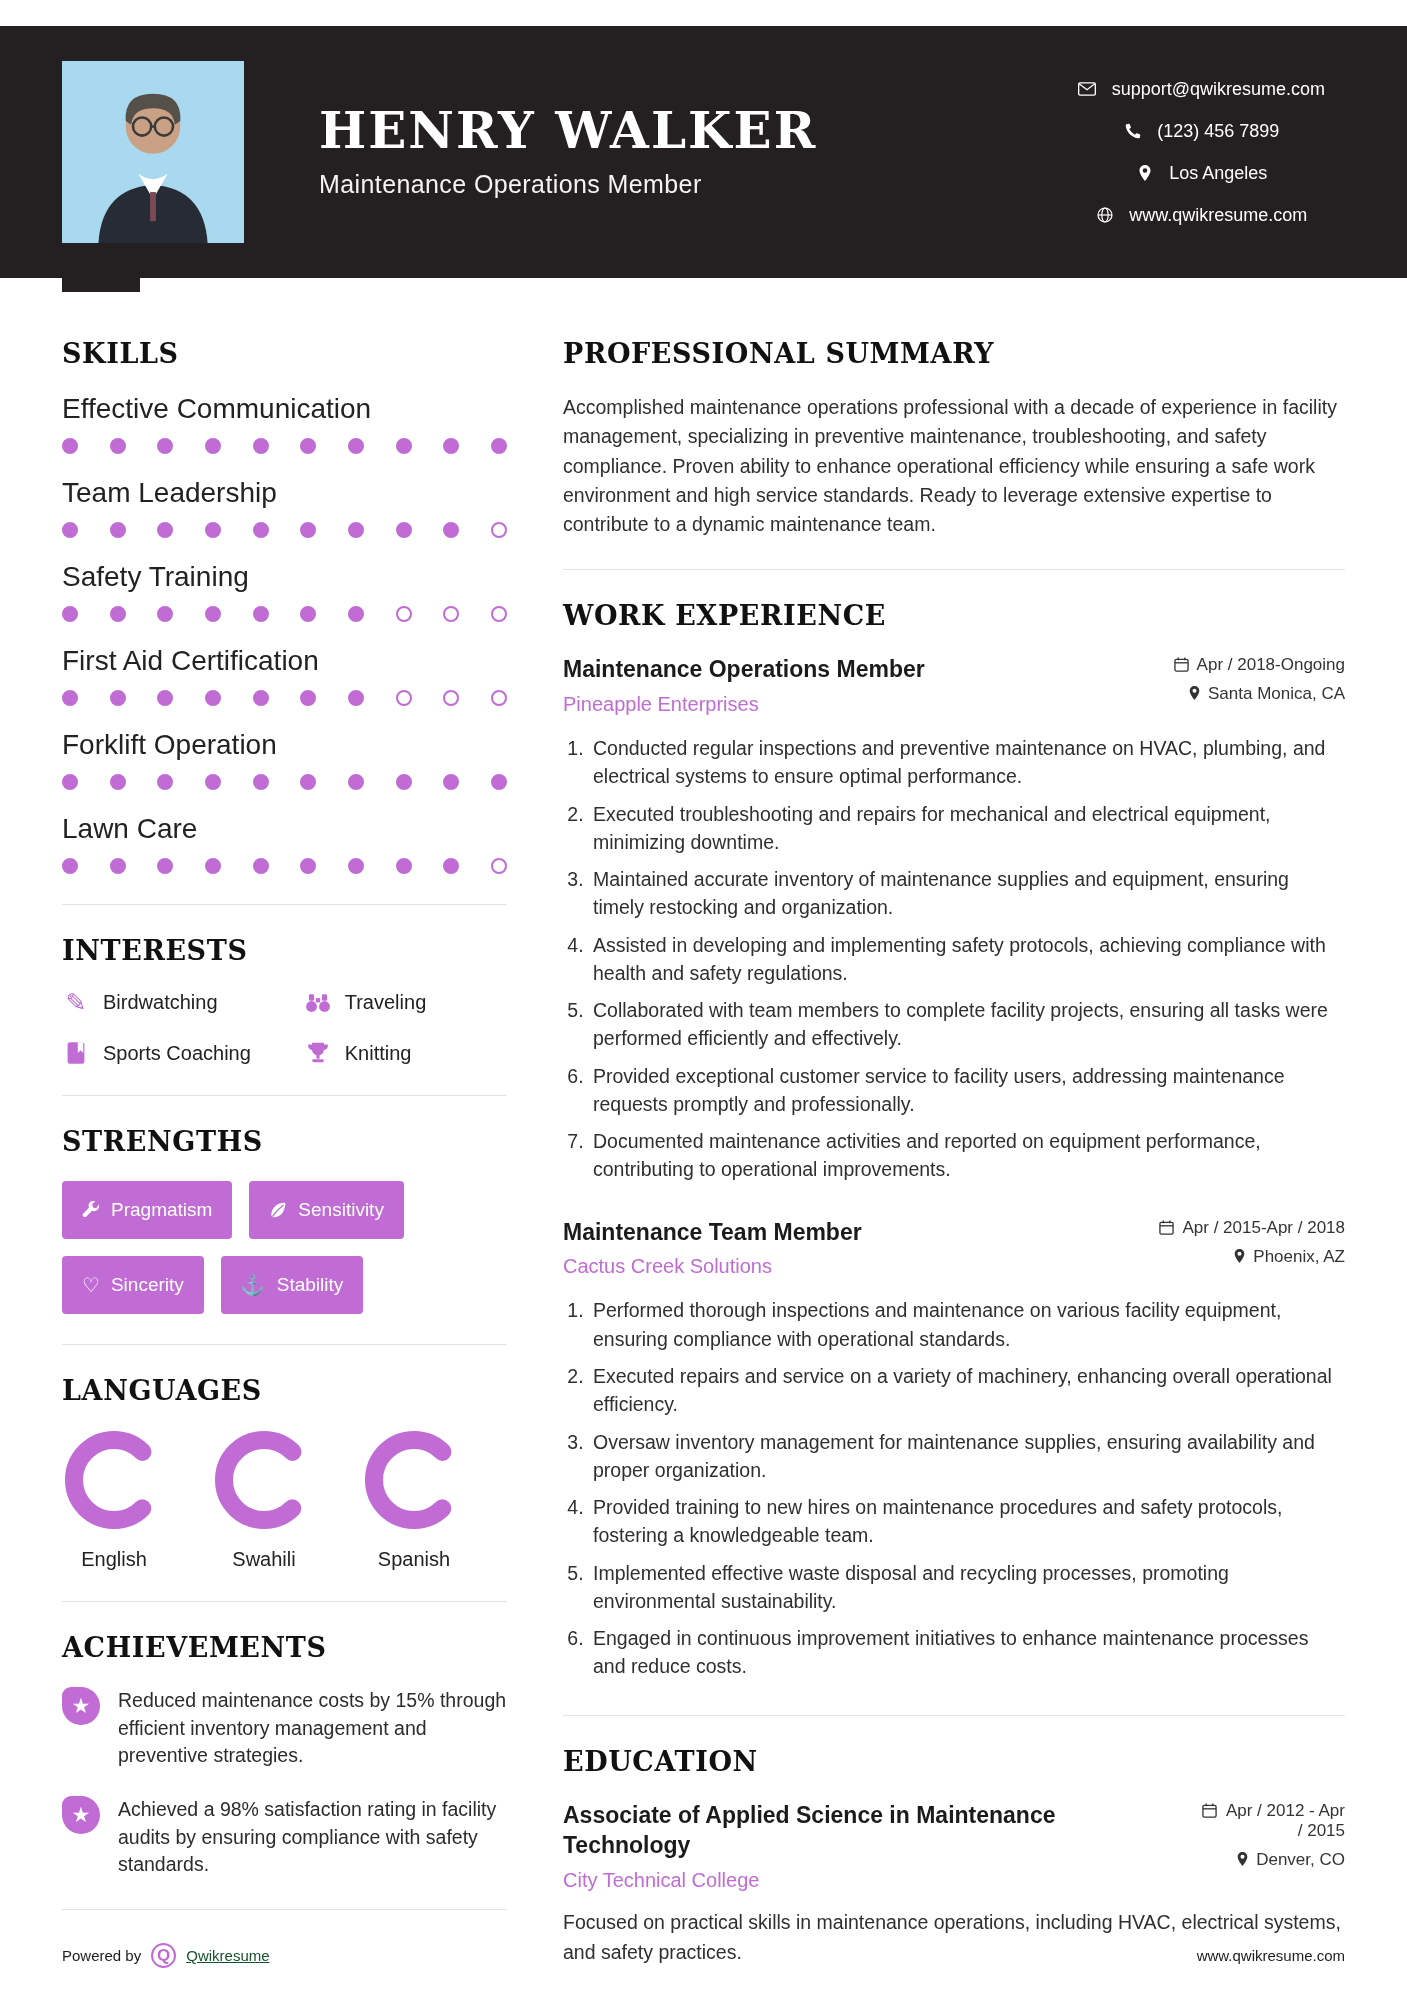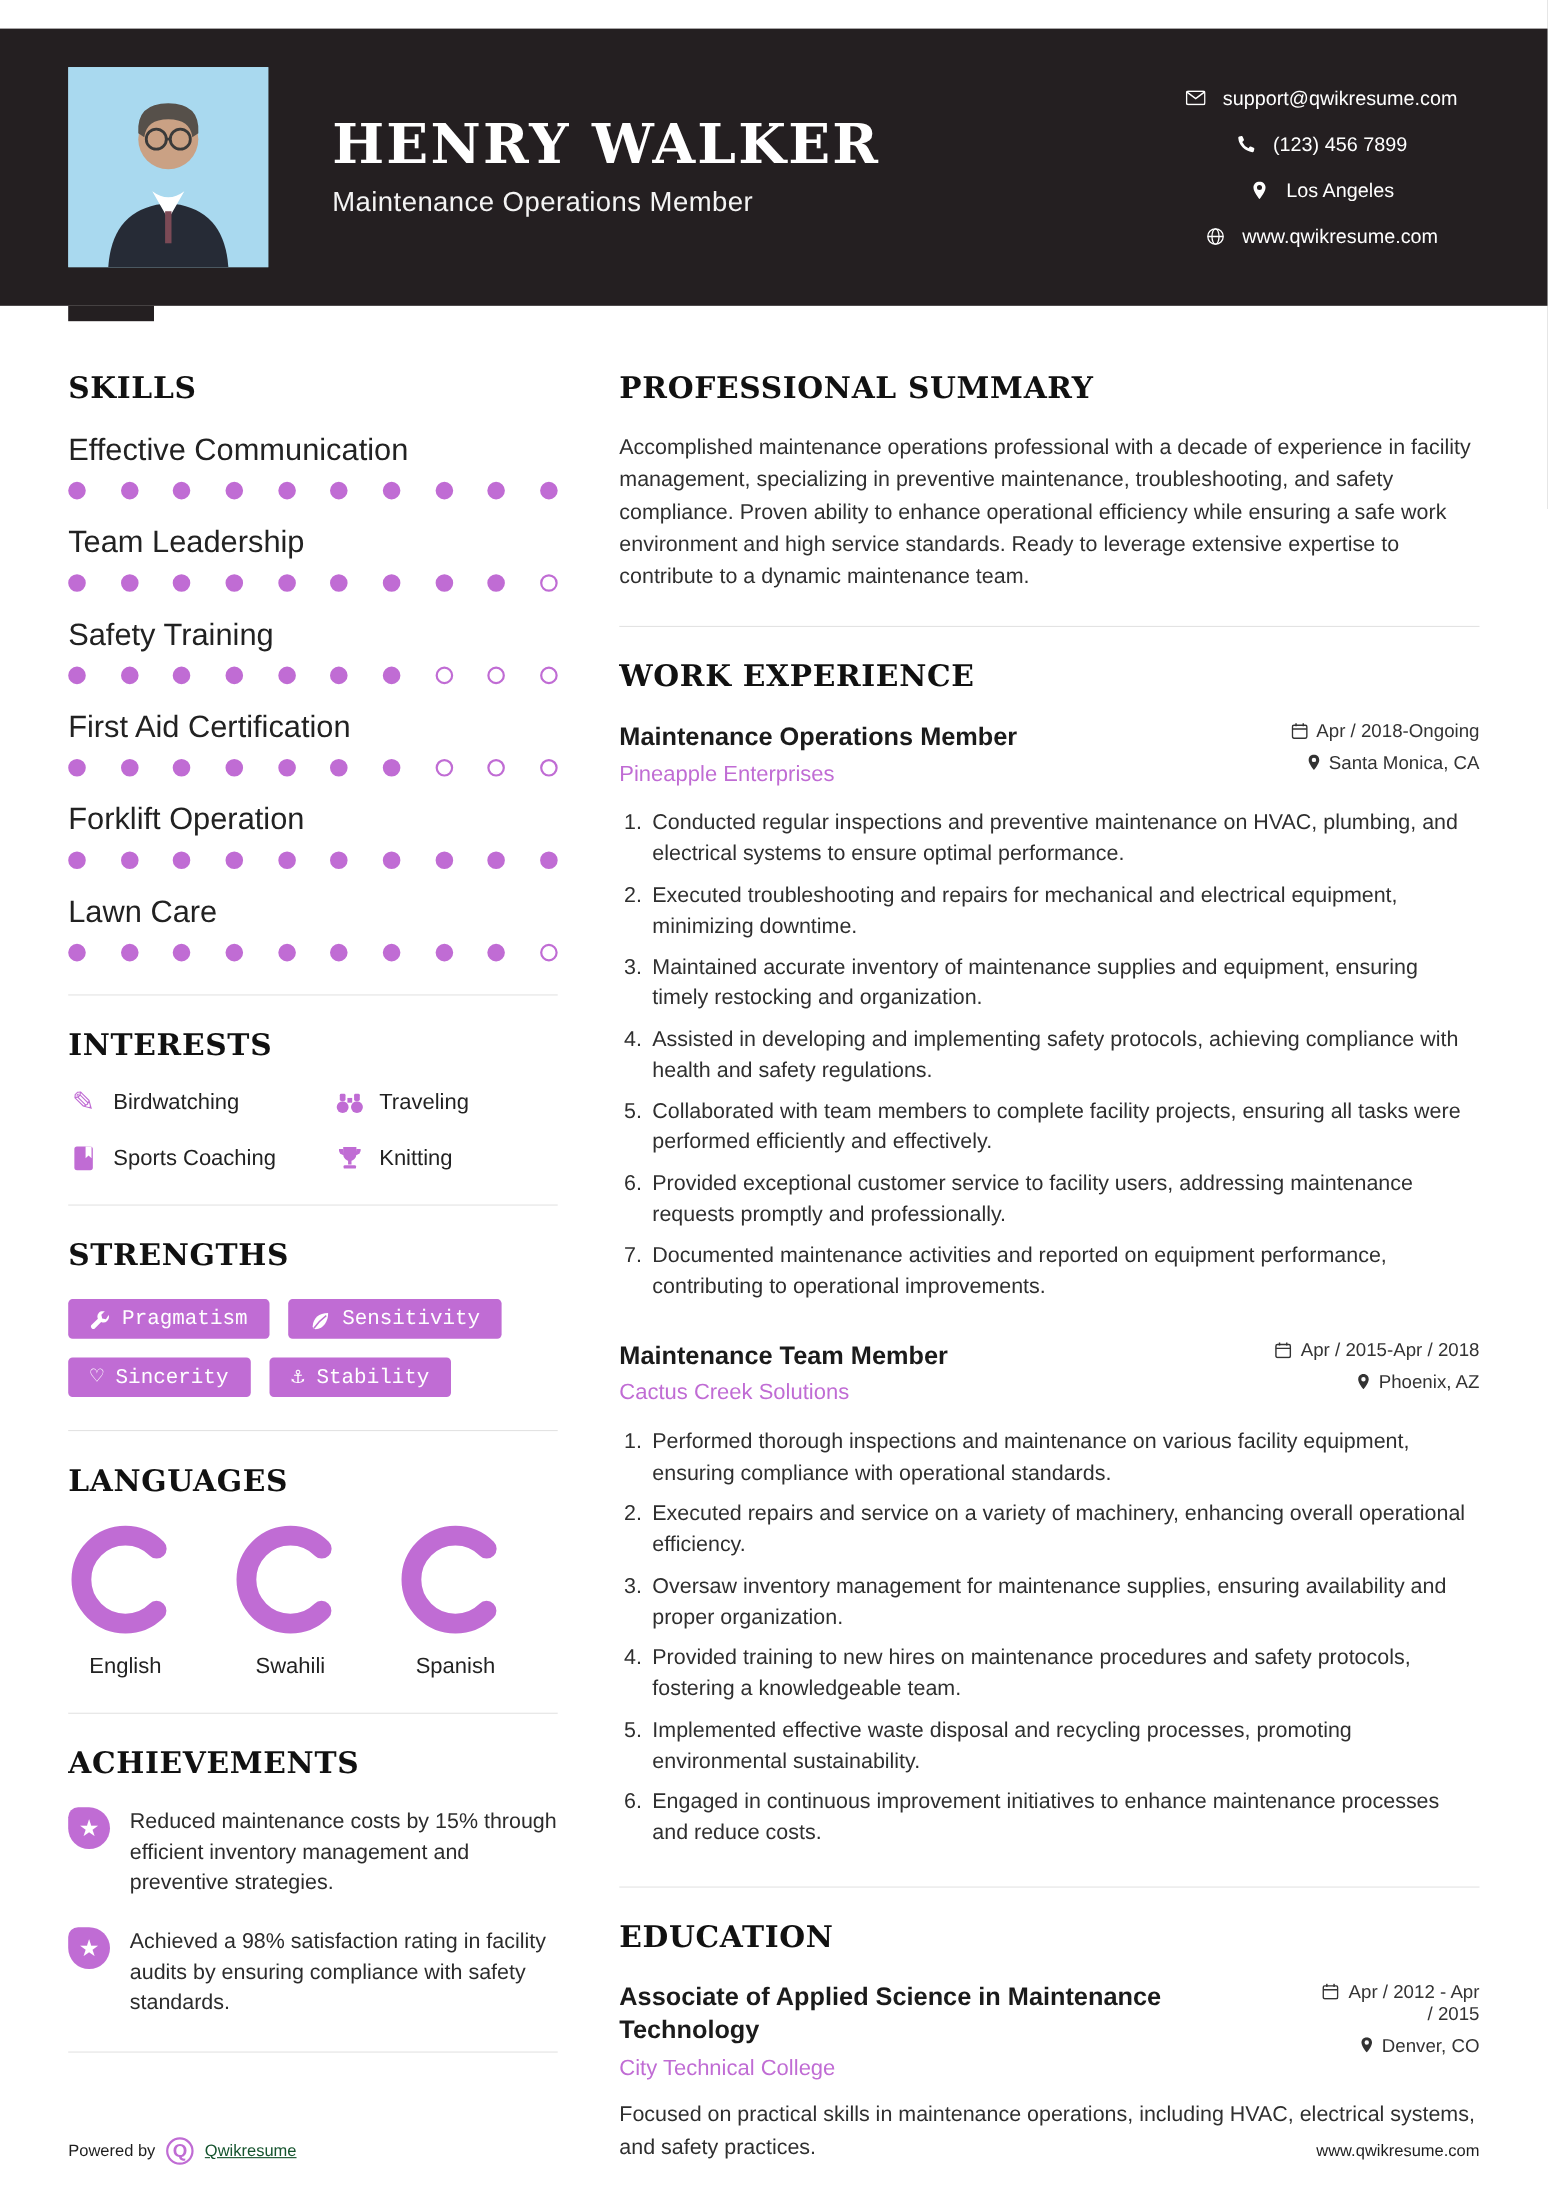--- a/index.html
+++ b/index.html
@@ -17,21 +17,21 @@
   }
   
   header{
     margin-top:26px;background:var(--header-bg);height:252px;
     display:flex;align-items:center;padding:0 82px 0 62px;
   }
   .photo{
     width:182px;height:182px;background:var(--photo-bg);flex:none;overflow:hidden;
   }
   .photo svg{display:block;width:100%;height:100%;}
-  .name-block{margin-left:58px;}
+  .name-block{margin-left:75px;}
   .person-name{
     font-family:"DejaVu Serif","Liberation Serif",serif;
     font-size:50px;font-weight:700;color:#ffffff;letter-spacing:2px;line-height:1.05;
   }
   .person-title{font-size:25px;color:#f4f4f4;margin-top:12px;letter-spacing:.4px;font-weight:400;}
   .contact{margin-left:auto;list-style:none;display:flex;flex-direction:column;gap:21px;align-items:center;}
   .contact li{display:flex;align-items:center;gap:15px;color:#fff;font-size:18px;}
   .cicon{width:19px;display:inline-flex;justify-content:center;flex:none;}
   .header-tab{width:78px;height:14px;background:var(--header-bg);margin-left:62px;}
 
@@ -54,22 +54,22 @@
 
   
   .interests-grid{display:grid;grid-template-columns:1.15fr 1fr;gap:26px 8px;}
   .interest{display:flex;align-items:center;gap:13px;font-size:20px;color:#222;}
   .iicon{color:var(--accent);font-size:25px;line-height:1;width:28px;text-align:center;flex:none;display:inline-flex;justify-content:center;}
   .iicon svg{display:block;}
 
   
   .badges{display:flex;flex-wrap:wrap;gap:17px;}
   .badge{
-    display:inline-flex;align-items:flex-end;gap:11px;background:var(--accent);
-    color:#fff;font-size:19px;padding:7px 20px;border-radius:4px;font-family:Liberation Mono, monospace;
+    display:inline-flex;align-items:center;gap:11px;background:var(--accent);
+    color:#fff;font-size:19px;padding:18px 20px;border-radius:4px;
   }
   .bicon{display:inline-flex;font-size:20px;line-height:1;}
 
   
   .langs{display:flex;gap:46px;margin-top:8px;}
   .lang{text-align:center;width:104px;}
   .donut{width:100px;height:100px;display:block;margin:0 auto;}
   .lang-label{margin-top:18px;font-size:20px;color:#222;}
 
   

